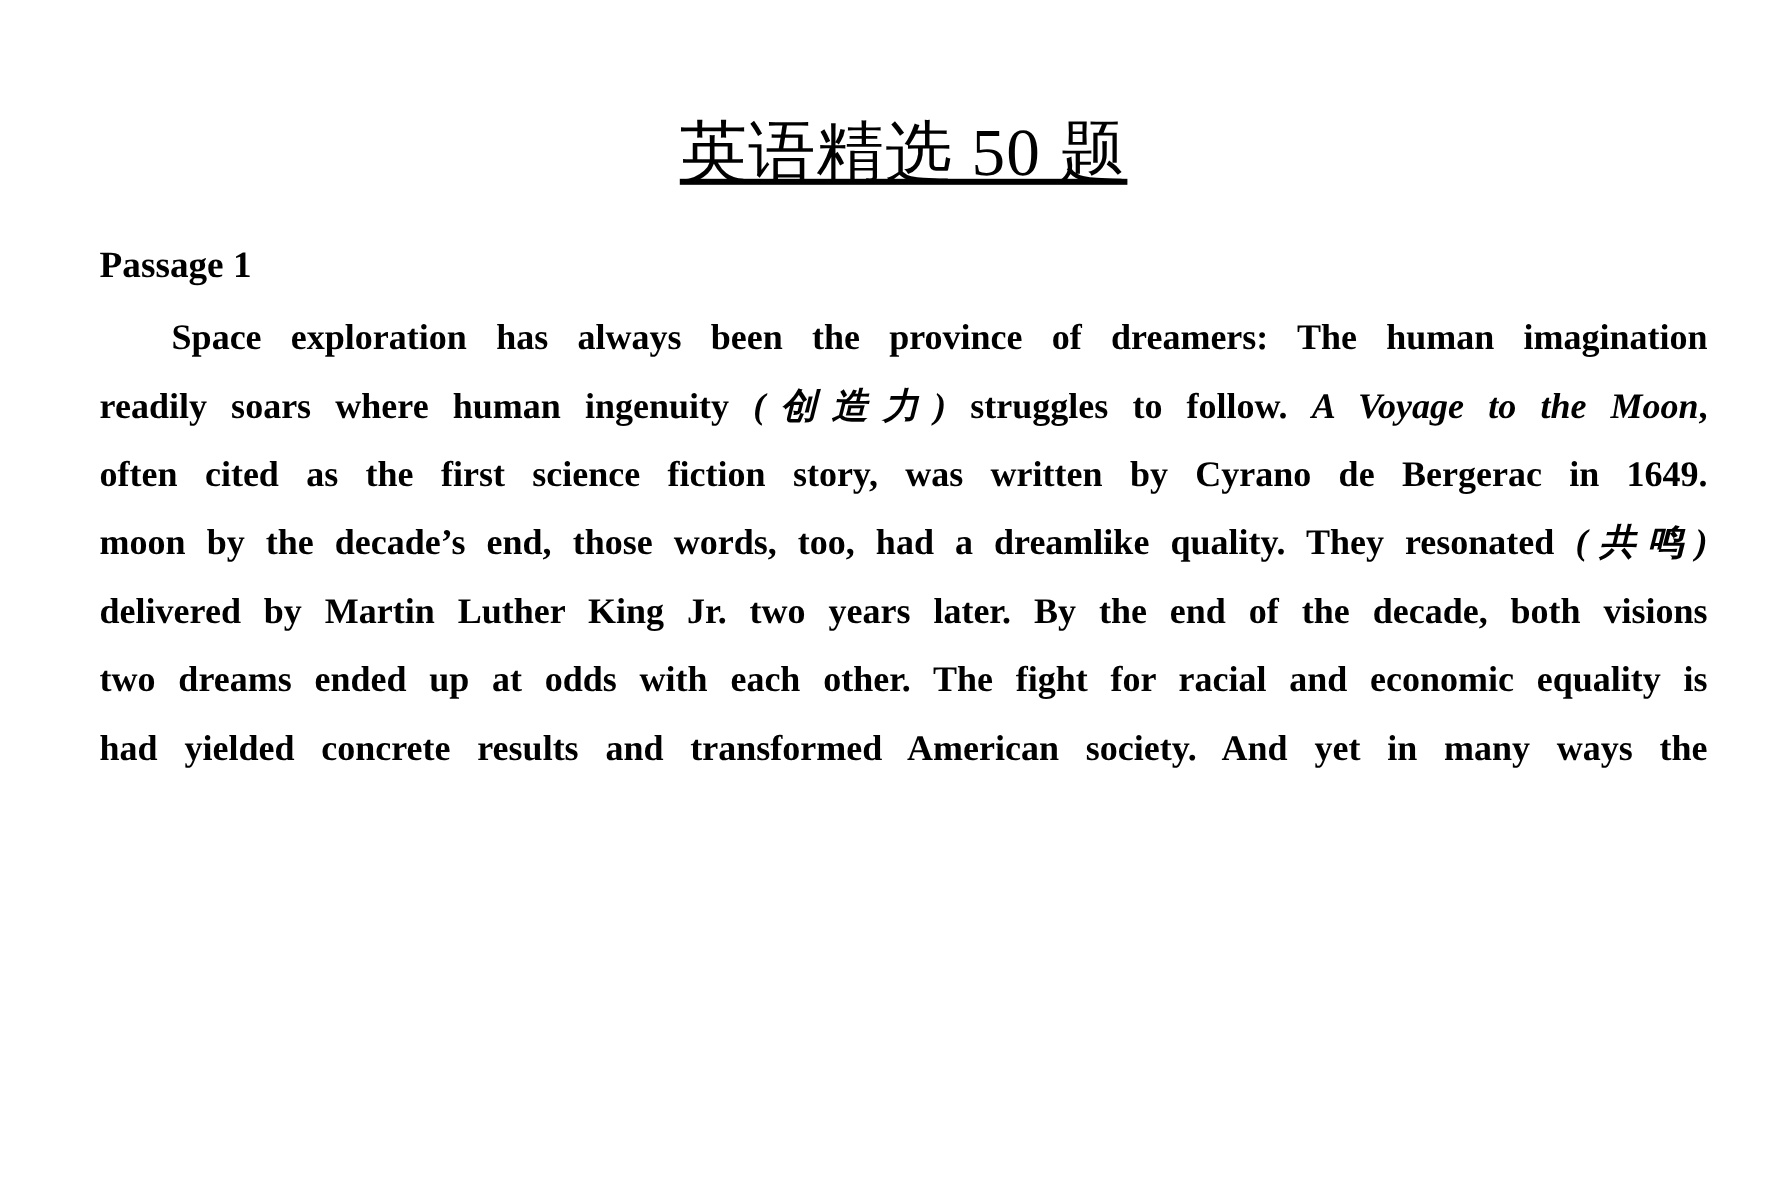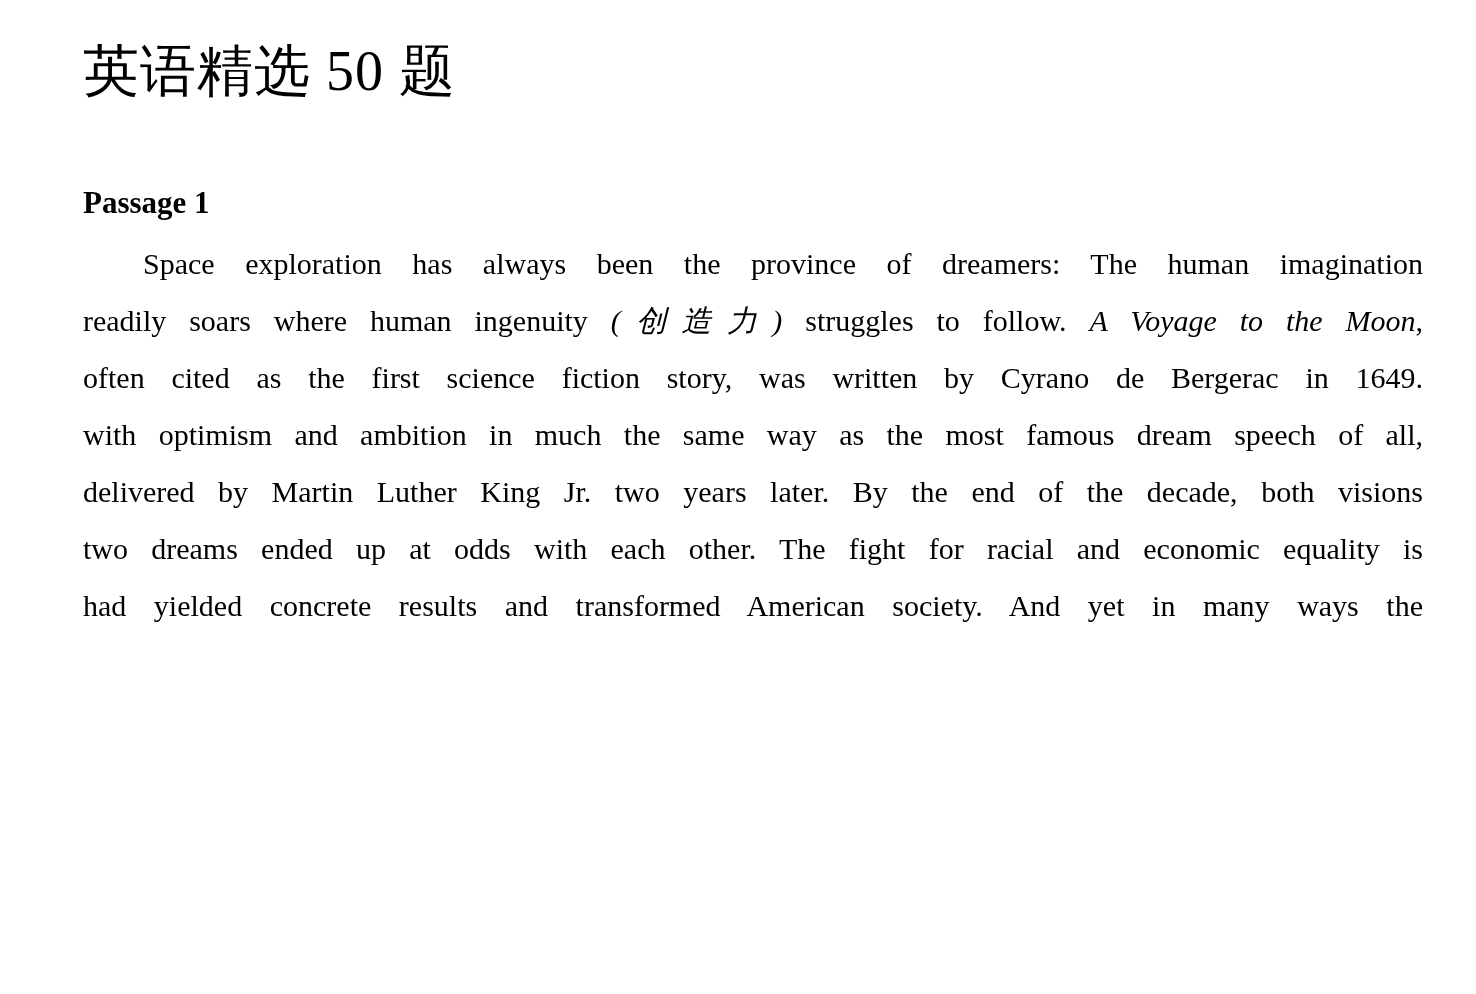--- a/index.html
+++ b/index.html
@@ -17,32 +17,35 @@
   .page {
     box-sizing: border-box;
     width: 1476px;
     height: 994px;
     padding: 0 53px 0 83px;
   }
   .doc-title {
     font-size: 56px;
     line-height: 64px;
     font-weight: 400;
-    margin: 39px 0 0 0;
+    text-align: center;
+    margin: 96px 0 0 0;
     letter-spacing: 1px;
+    text-decoration: underline;
   }
   .passage-heading {
     font-size: 31px;
     line-height: 40px;
     font-weight: 700;
-    margin-top: 80px;
+    margin-top: 41px;
   }
   .body-text {
     margin-top: 12px;
     font-size: 30px;
+    font-weight: bold;
   }
   .line {
     line-height: 57px;
     white-space: normal;
   }
   .line.j {
     text-align: justify;
     -moz-text-align-last: justify;
     text-align-last: justify;
   }
@@ -62,18 +65,18 @@
 
 <div class="page">
   <div class="doc-title">英语精选 50 题</div>
 
   <div class="passage-heading">Passage 1</div>
 
   <div class="body-text">
       <div class="line j ind"><span>Space exploration has always been the province of dreamers: The human imagination</span></div>
       <div class="line j"><span>readily soars where human ingenuity </span><span class="cit">(创造力)</span><span> struggles to follow. </span><span class="it">A Voyage to the Moon</span><span>,</span></div>
       <div class="line j"><span>often cited as the first science fiction story, was written by Cyrano de Bergerac in 1649.</span></div>
-      <div class="line j"><span>with optimism and ambition in much the same way as the most famous dream speech of all,</span></div>
+      <div class="line j"><span>moon by the decade’s end, those words, too, had a dreamlike quality. They resonated </span><span class="cit">(共鸣)</span></div>
       <div class="line j"><span>delivered by Martin Luther King Jr. two years later. By the end of the decade, both visions</span></div>
       <div class="line j"><span>two dreams ended up at odds with each other. The fight for racial and economic equality is</span></div>
       <div class="line j"><span>had yielded concrete results and transformed American society. And yet in many ways the</span></div>
     </div>
 </div>
 
 </body></html>

